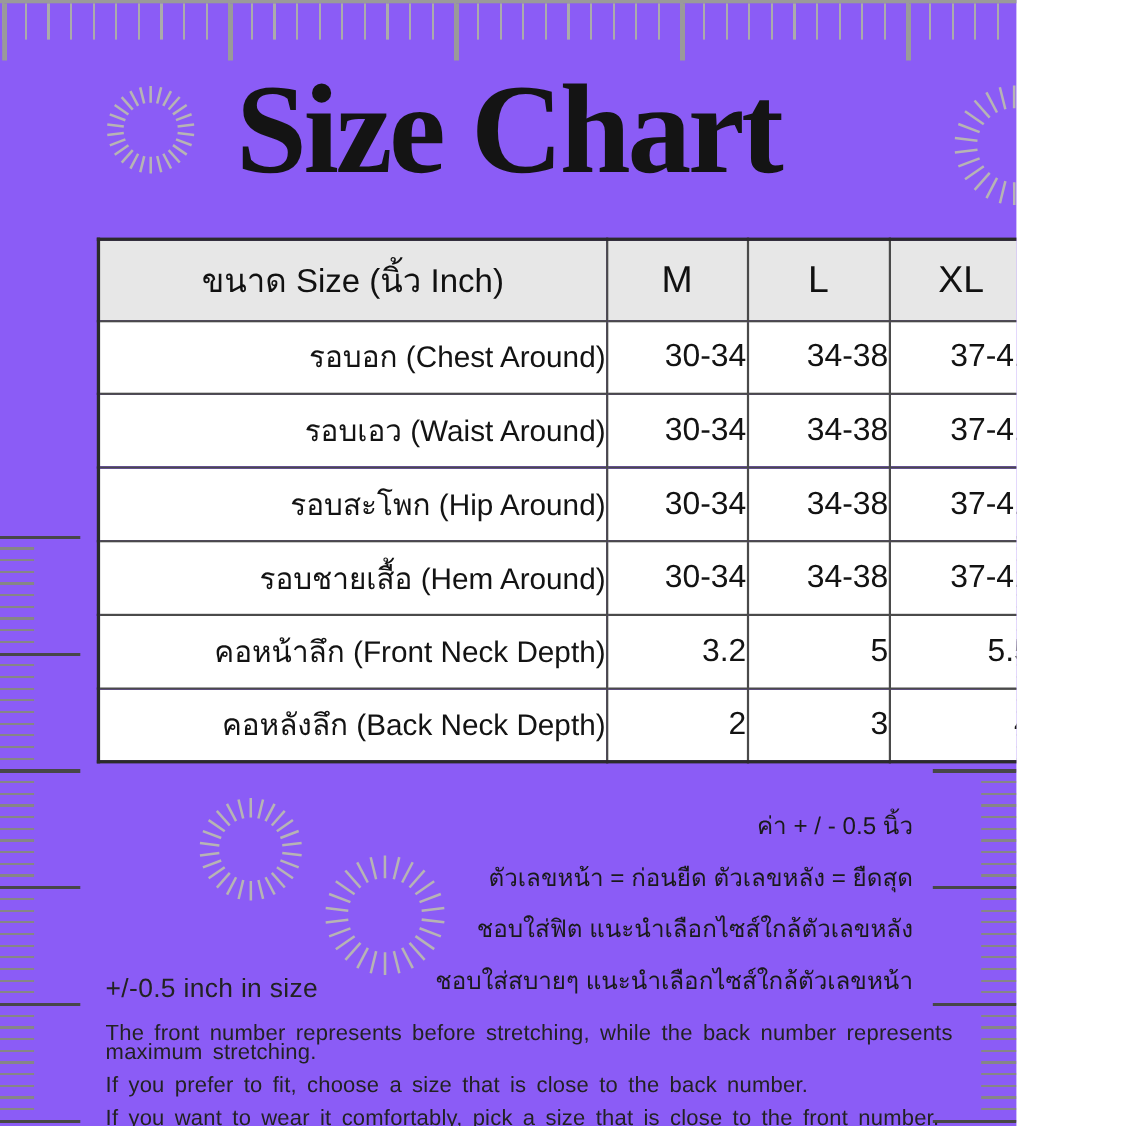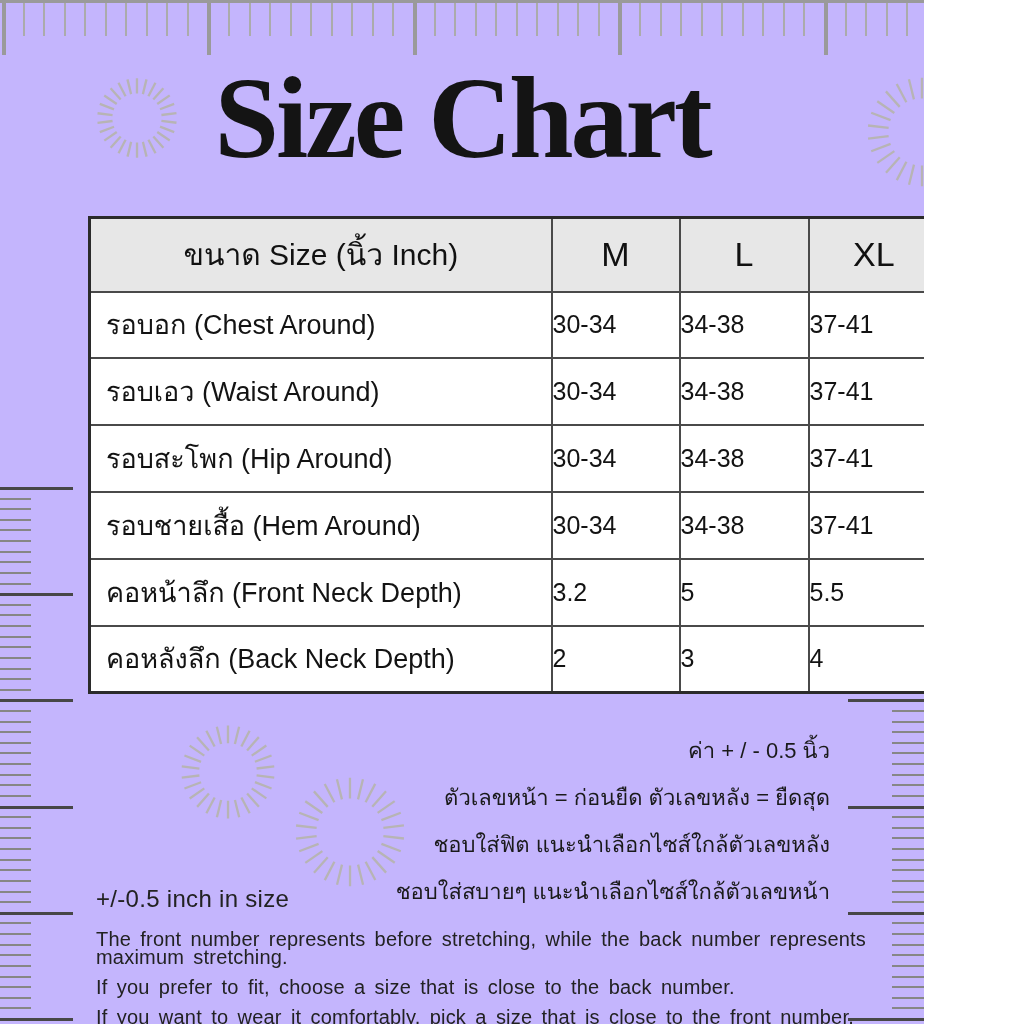--- a/index.html
+++ b/index.html
@@ -10,21 +10,21 @@
     --ruler-top-minor:#ababab;
     --ruler-top-major:#9a9a9a;
     --ruler-side-minor:#868686;
     --ruler-side-major:#474747;
     --sunburst:#b7b4b4;
   }
   *{margin:0;padding:0;box-sizing:border-box;}
   html,body{background:#ffffff;}
   .page{
     position:relative;width:924px;height:1024px;overflow:hidden;
-    background:#c4b5fd;color:var(--text);
+    background:#8b5cf6;color:var(--text);
     font-family:"Liberation Sans",sans-serif;
   }
 
   
   .ruler-top{
     position:absolute;left:0;top:0;width:1024px;height:56px;
     border-top:3px solid var(--ruler-top-major);
     background-image:
       repeating-linear-gradient(90deg,var(--ruler-top-major) 0 4px,transparent 4px 205.5px),
       repeating-linear-gradient(90deg,var(--ruler-top-minor) 0 2px,transparent 2px 20.55px);
@@ -73,24 +73,24 @@
   }
   .size-table thead tr{height:74px;background:var(--header-bg);}
   .size-table tbody tr{height:57.7px;background:#ffffff;}
   th.size-head{
     font-size:30px;font-weight:normal;text-align:center;color:#111;
   }
   th.col-head{
     font-size:34px;font-weight:normal;text-align:center;color:#111;
   }
   td.rowlabel{
-    font-size:27px;text-align:left;padding-left:15px;color:#131313;
+    font-size:27px;text-align:right;padding-left:15px;color:#131313;
   }
   td.val{
-    font-size:25px;text-align:left;color:#131313;
+    font-size:29px;text-align:right;color:#131313;
   }
 
   
   .notes-th{
     position:absolute;right:94px;top:727px;text-align:right;
     font-size:22px;line-height:47px;color:#1a1a1a;
   }
 
   
   .notes-en{

